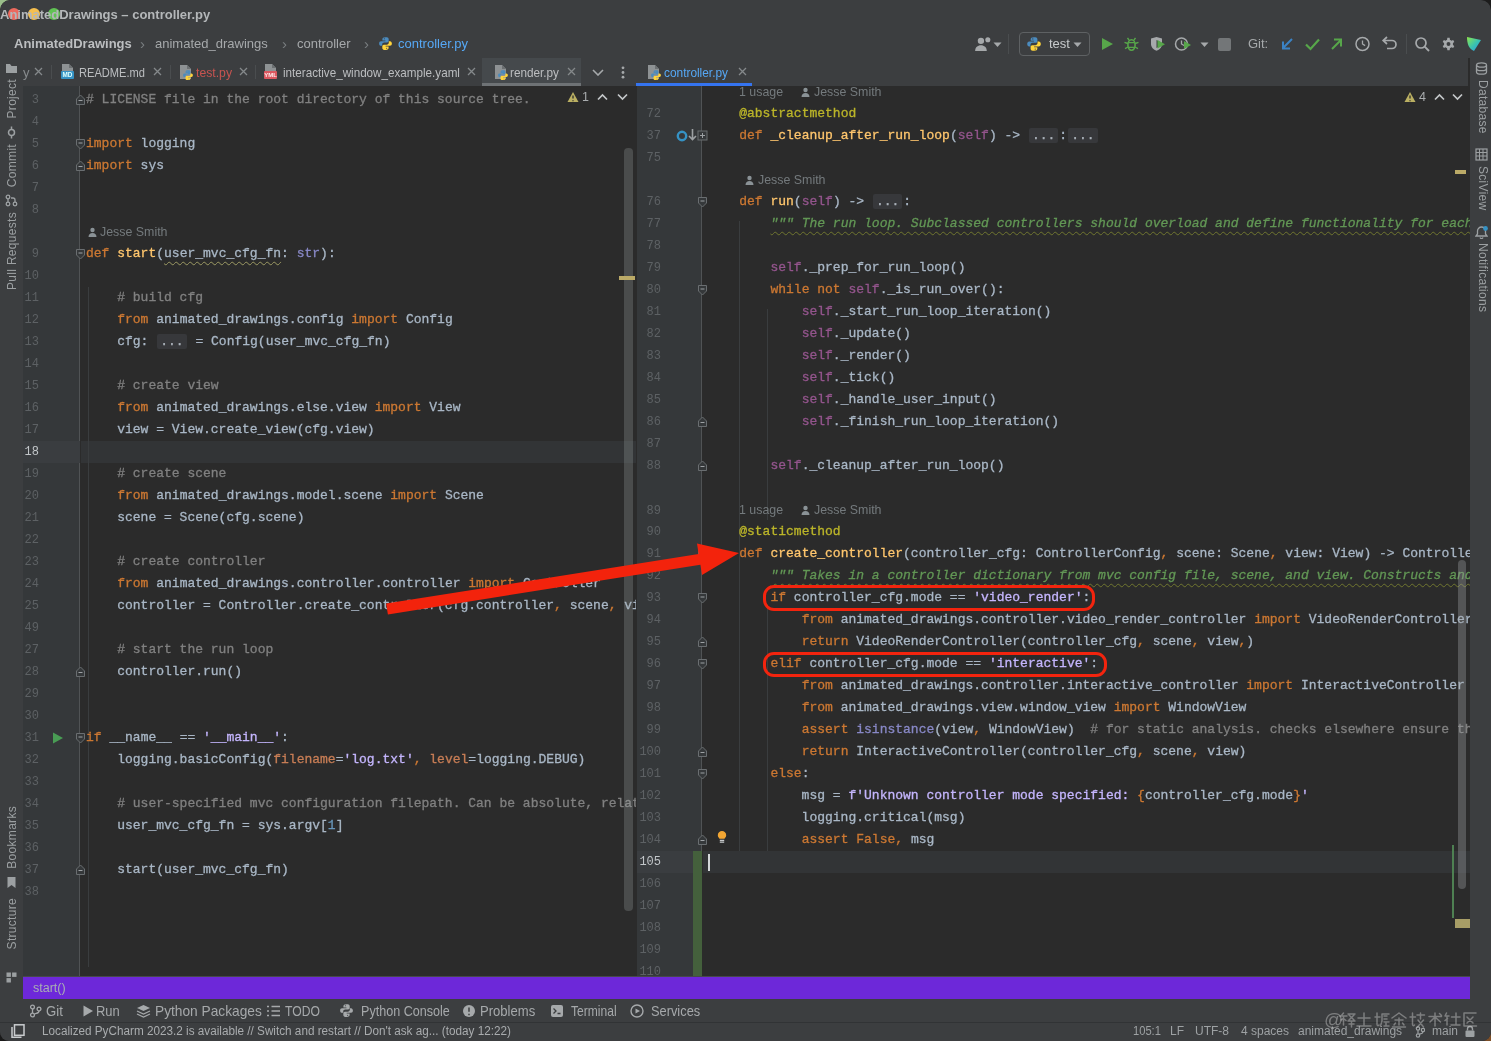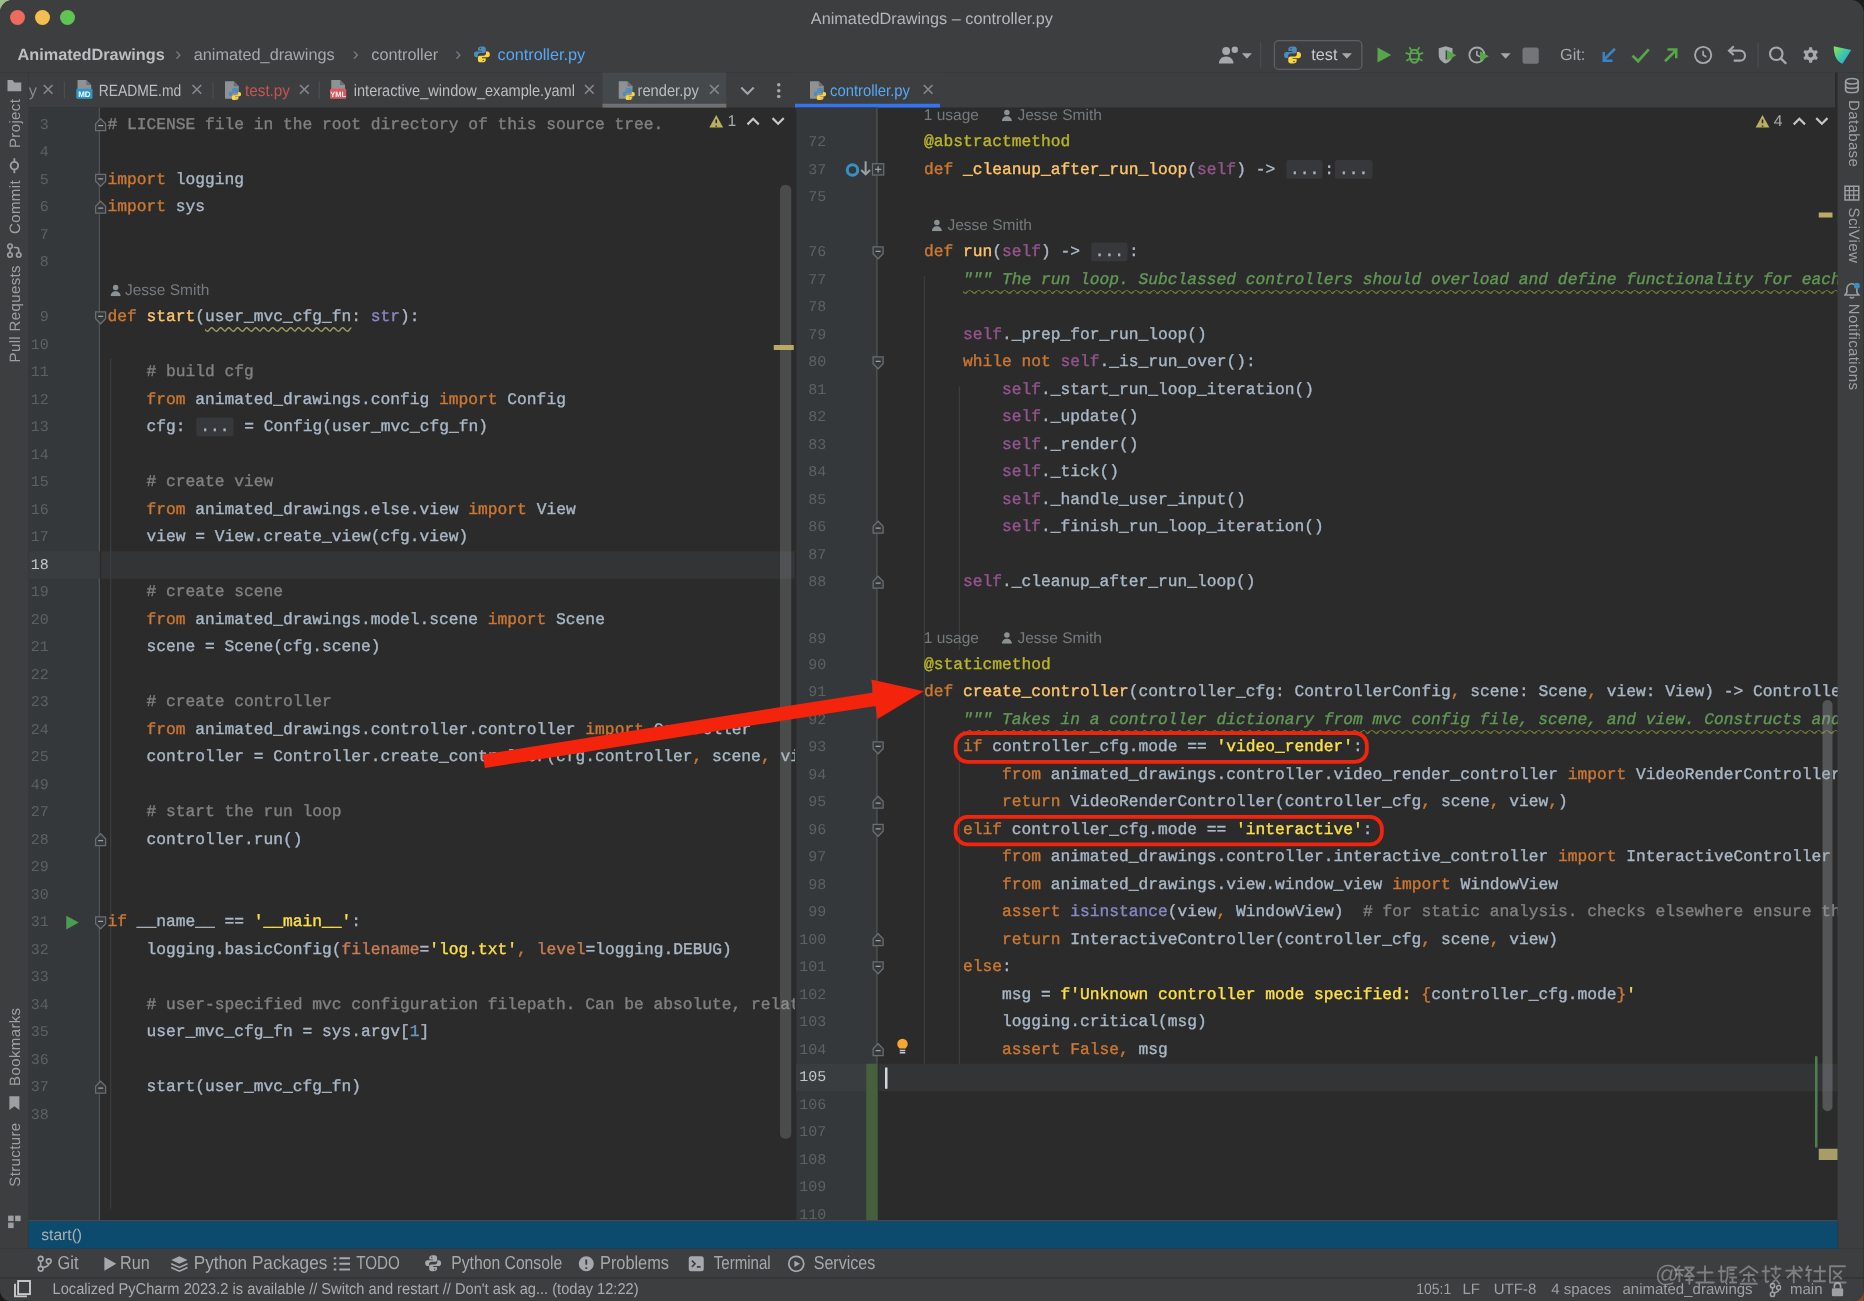--- a/index.html
+++ b/index.html
@@ -5,54 +5,54 @@
 *{margin:0;padding:0;box-sizing:border-box}
 html,body{width:1491px;height:1041px;overflow:hidden;background:#2B2B2B;font-family:"Liberation Sans",sans-serif}
 .ab{position:absolute}
 #win{position:absolute;inset:0;background:#2B2B2B;border-radius:10px 10px 9px 9px;overflow:hidden}
 #corner-g{position:absolute;left:0;top:0;width:14px;height:14px;background:#9abf8a}
 #corner-d{position:absolute;right:0;top:0;width:14px;height:14px;background:#1c1c1c}
 #corner-bl{position:absolute;left:0;bottom:0;width:12px;height:12px;background:#1a1a1a}
 #corner-br{position:absolute;right:0;bottom:0;width:12px;height:12px;background:#7e4f28}
 #titlebar{position:absolute;left:0;top:0;width:1491px;height:28px;background:#3C3E40;border-radius:10px 10px 0 0}
 .tl{position:absolute;top:8px;width:12px;height:12px;border-radius:50%}
-#title{position:absolute;top:0;left:0;width:1491px;height:28px;line-height:29px;text-align:center;font-size:13px;font-weight:normal;color:#B4B7B9}
+#title{position:absolute;top:0;left:0;width:1491px;height:28px;line-height:29px;text-align:left;font-size:13px;font-weight:bold;color:#B4B7B9}
 #navbar{position:absolute;left:0;top:28px;width:1491px;height:30px;background:#3C3E40}
 .bc{position:absolute;top:28px;height:30px;line-height:31px;font-size:13px;color:#A6A9AB;white-space:nowrap}
 #tabbar{position:absolute;left:23px;top:58px;width:1445px;height:28px;background:#3C3E40}
 .tab{position:absolute;top:0;height:28px;line-height:29px;font-size:13px;color:#BCBEC0;white-space:nowrap}
 .tsep{position:absolute;top:7px;width:1px;height:14px;background:#4A4D4F}
 #leftstripe{position:absolute;left:0;top:58px;width:23px;height:941px;background:#3C3E40}
 #rightstripe{position:absolute;left:1470px;top:58px;width:21px;height:941px;background:#3C3E40}
 .vtxt{position:absolute;writing-mode:vertical-rl;transform:rotate(180deg);font-size:12px;color:#9CA0A2;letter-spacing:0.3px}
 .vtxt2{position:absolute;writing-mode:vertical-rl;font-size:12px;color:#9CA0A2;letter-spacing:0.3px}
 #edL{position:absolute;left:23px;top:86px;width:613px;height:890px;overflow:hidden}
 #edR{position:absolute;left:637px;top:86px;width:833px;height:890px;overflow:hidden}
 #gutL{position:absolute;left:23px;top:86px;width:57px;height:890px;background:#35383A;border-right:1px solid #505355}
 #gutR{position:absolute;left:637px;top:86px;width:65px;height:890px;background:#35383A;border-right:1px solid #505355}
 .caretrow{position:absolute;background:#323436}
 .caretrowg{position:absolute;background:#3A3D40}
 .cl{position:absolute;height:22px;line-height:22px;font-family:"Liberation Mono",monospace;font-size:13px;color:#A9B7C6;white-space:pre;-webkit-text-stroke:0.3px}
 .cl .k{color:#CC7832}
-.cl .s{color:#fde047}
+.cl .s{color:#c4b5fd}
 .cl .c{color:#808080}
 .cl .d{color:#629755;font-style:italic;text-decoration:underline wavy #70762F 1px;text-underline-offset:4px}
 .cl .fn{color:#FFC66D}
 .cl .dec{color:#BBB529}
 .cl .slf{color:#94558D}
 .cl .num{color:#6897BB}
 .cl .b{color:#8888C6}
 .cl .arg{color:#C77D55}
 .cl .wv{text-decoration:underline wavy #9C9A63 1px;text-underline-offset:4px}
 .cl .fold{background:#37383B;border-radius:2px;padding:0 3px;margin:0 1px;color:#ABB2BA}
 .gn{position:absolute;height:22px;line-height:22px;font-family:"Liberation Mono",monospace;font-size:12px;color:#5D6164;text-align:right}
 .gnc{color:#C2C6C9}
 .inlay{position:absolute;height:22px;line-height:23px;font-size:12.4px;color:#747A7D;white-space:nowrap}
 .guide{position:absolute;width:1px;background:#3A3D3F}
-#crumbbar{position:absolute;left:23px;top:976px;width:1447px;height:23px;background:#0c4a6e;border-top:1px solid #46494B;color:#A9AFB3;font-size:12.5px;line-height:23px}
+#crumbbar{position:absolute;left:23px;top:976px;width:1447px;height:23px;background:#6d28d9;border-top:1px solid #46494B;color:#A9AFB3;font-size:12.5px;line-height:23px}
 #btoolbar{position:absolute;left:0;top:999px;width:1491px;height:23px;background:#3C3E40}
 .bt{position:absolute;top:999px;height:23px;line-height:24px;font-size:15px;color:#A6A9AB;white-space:nowrap}
 #statusbar{position:absolute;left:0;top:1022px;width:1491px;height:19px;background:#3C3E40;border-top:1px solid #313335}
 .st{position:absolute;top:0;height:19px;line-height:19px;font-size:12px;color:#9DA1A3;white-space:nowrap}
 .redbox{position:absolute;border:3px solid #F3240E;border-radius:11px}
 .sbthumb{position:absolute;border-radius:4px;background:rgba(169,174,177,0.25)}
 .sx{display:inline-block;transform-origin:0 50%}
 </style></head>
 <body>
 <div id="corner-g"></div>

